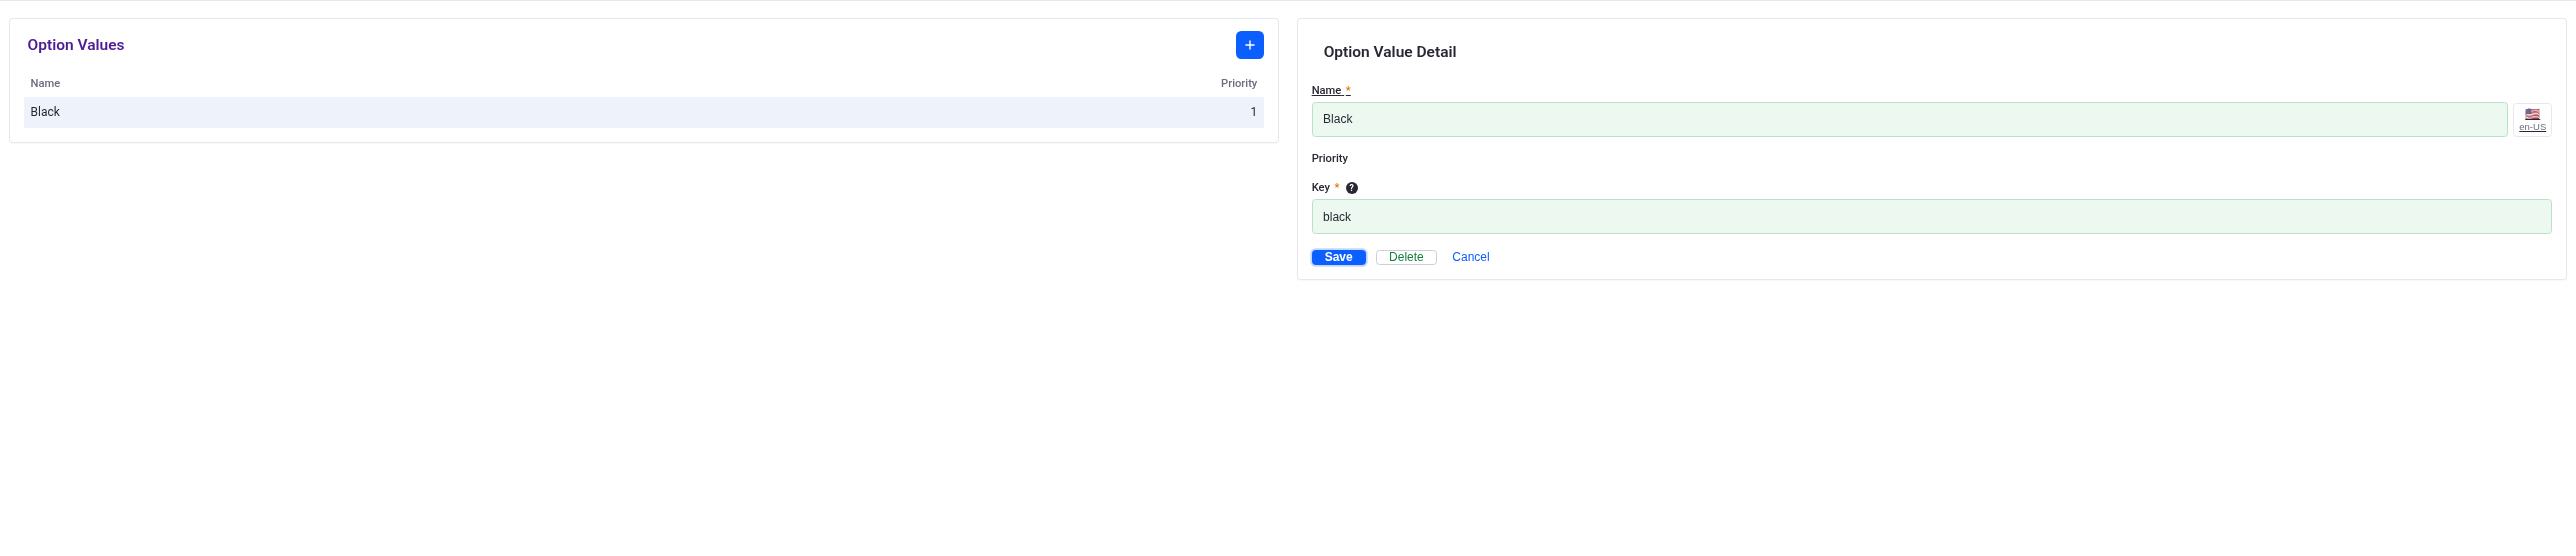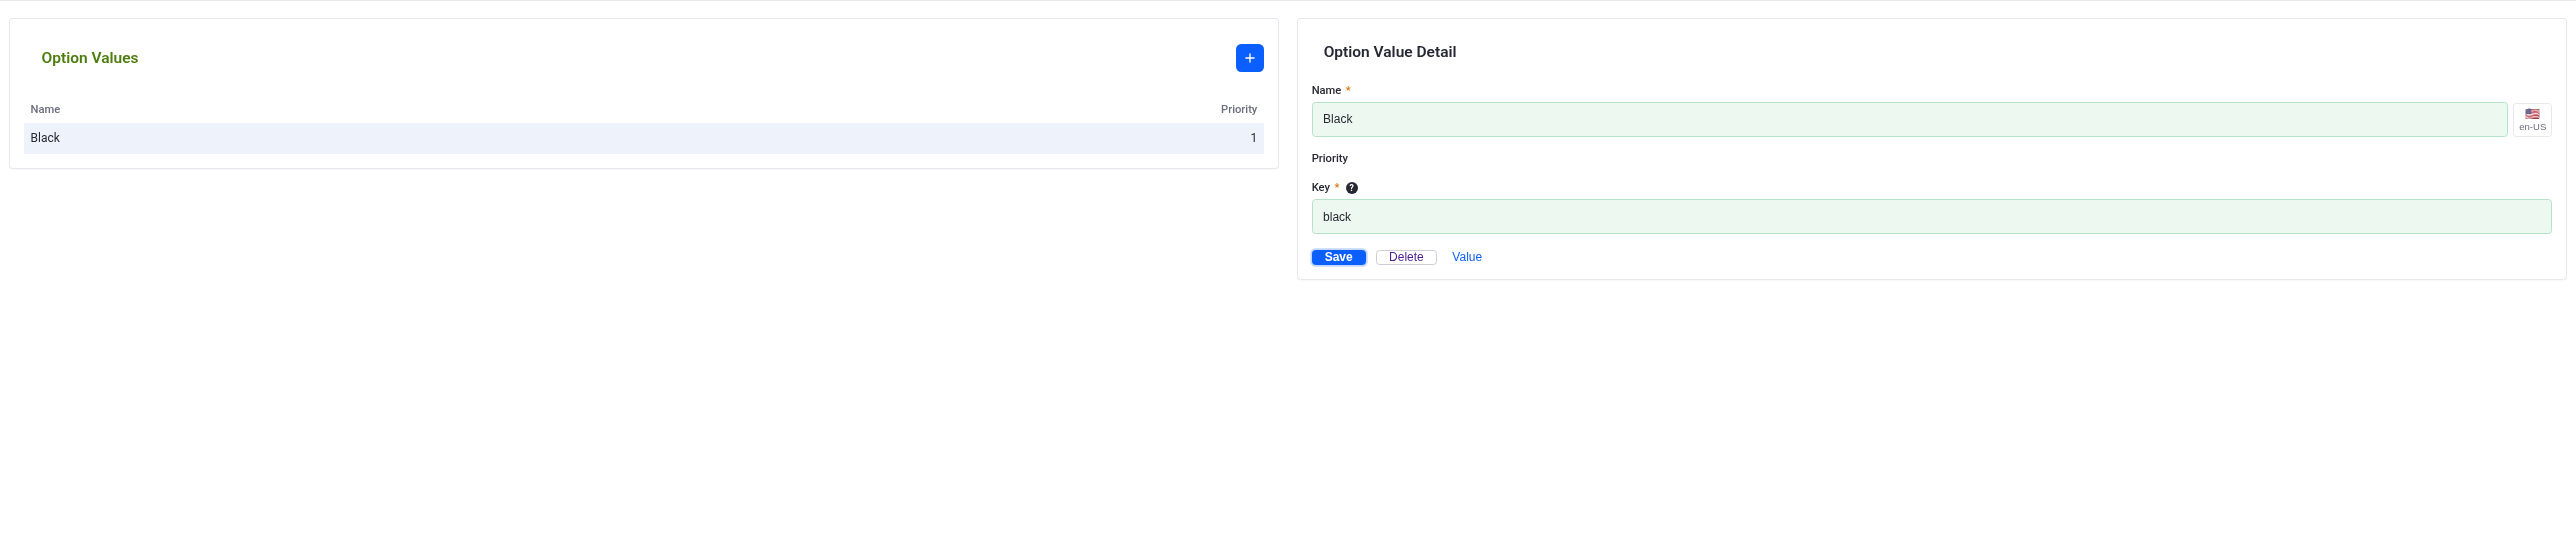--- a/index.html
+++ b/index.html
@@ -27,22 +27,22 @@
   }
   .panel-header {
     display: flex;
     align-items: center;
     justify-content: space-between;
     padding: 12px 14px 10.4px 14px;
   }
   .panel-title {
     font-size: 15.5px;
     font-weight: 600;
-    color: #4d7c0f;
-    margin: 18px;
+    color: #4c1d95;
+    margin: 4px;
   }
   .add-btn {
     width: 28px; height: 28px;
     border-radius: 5.2px;
     background: #0b5fff;
     color: #fff;
     display: inline-flex;
     align-items: center;
     justify-content: center;
     border: none;
@@ -86,20 +86,21 @@
   .form {
     padding: 7px 14px 14px 14px;
   }
   .field {
     margin-bottom: 15.5px;
   }
   .field-row {
     display: flex;
     align-items: flex-end;
     gap: 5px;
+    text-decoration: underline;
   }
   .field-main { flex: 1; }
   .label {
     display: block;
     font-size: 11.2px;
     font-weight: 500;
     color: #272833;
     margin-bottom: 5.2px;
   }
   .req { color: #d97706; margin-left: 1.7px; }
@@ -164,21 +165,21 @@
   }
   .btn-primary {
     background: #0b5fff;
     color: #fff;
     border-color: #0b5fff;
     box-shadow: 0 0 0 1.7px rgba(11,95,255,0.25);
     font-weight: 600;
   }
   .btn-secondary {
     background: #fff;
-    color: #4c1d95;
+    color: #15803d;
     border-color: #cdced9;
   }
   .btn-link {
     background: transparent;
     border: none;
     color: #0b5fff;
     padding: 0 5.2px;
   }
 </style>
 </head>
@@ -242,20 +243,20 @@
           <span>Key</span>
           <span class="req">*</span>
           <span class="help-icon">?</span>
         </label>
         <input class="input" type="text" value="black" style="">
       </div>
 
       <div class="actions">
         <button class="btn btn-primary">Save</button>
         <button class="btn btn-secondary">Delete</button>
-        <button class="btn btn-link">Value</button>
+        <button class="btn btn-link">Cancel</button>
       </div>
 
     </div>
   </section>
 
 </div>
 
 
 </body></html>

